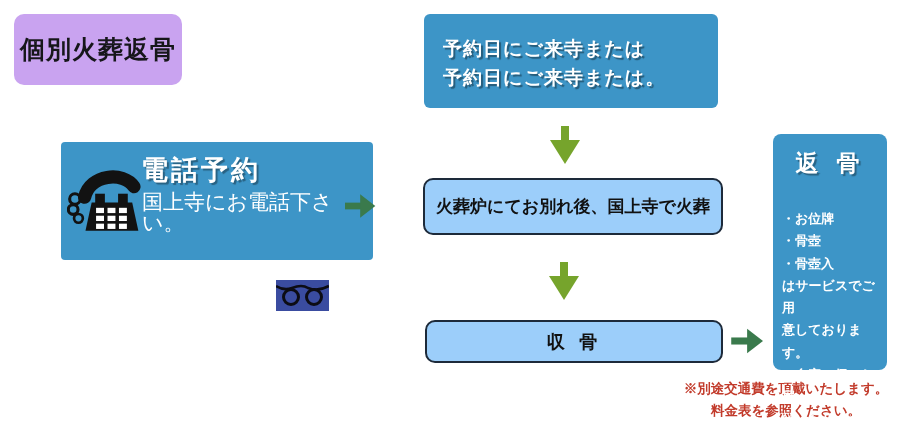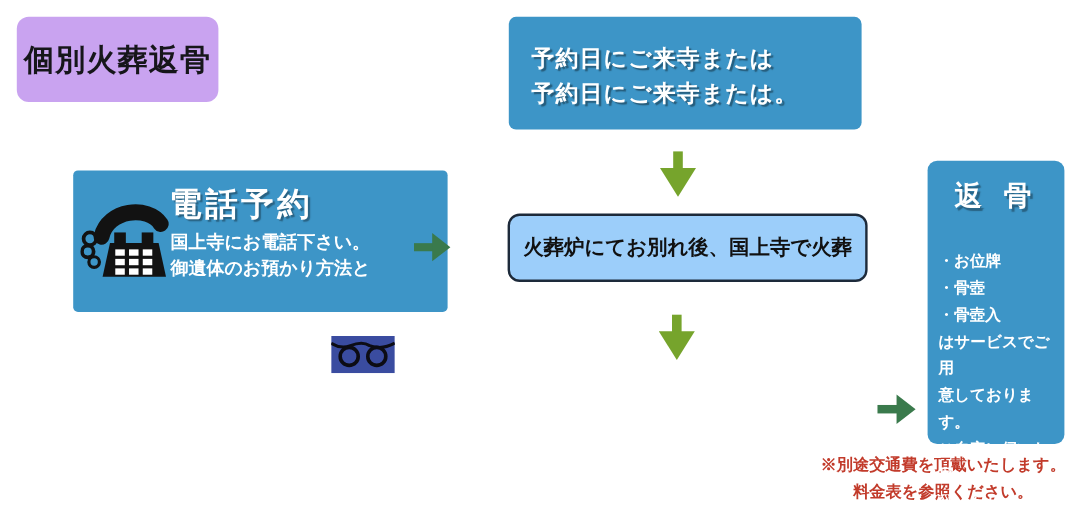--- a/index.html
+++ b/index.html
@@ -20,22 +20,22 @@
 
   
   .phone-box { left:18px; top:142px; width:312px; height:118px;
     background:#3d95c7; border-radius:4px;margin-left:43px; }
   .phone-icon { left:6px; top:20px; width:74px; height:78px; }
   .phone-title {
     left:80px; top:10px; font-family:"DejaVu Serif", serif; font-weight:bold;
     font-size:27px; color:#ffffff; letter-spacing:3px;
     text-shadow:2px 2px 1px rgba(0,0,0,0.35);
   }
-  .phone-lines { left:81px; top:50px; color:#ffffff; font-weight:bold;
-    font-size:15px; line-height:21px; }
+  .phone-lines { left:81px; top:50px; color:#ffffff; font-weight:normal;
+    font-size:21px; line-height:21px; }
   .phone-lines span { display:block; }
 
   
   .cord-img { left:276px; top:280px; width:53px; height:31px; }
 
   
   .visit-box {
     left:424px; top:14px; width:294px; height:94px;
     background:#3d95c7; border-radius:6px;
     color:#ffffff; font-family:Liberation Mono, monospace; font-weight:bold;
@@ -101,21 +101,20 @@
         <rect x="46" y="61" width="9" height="6" fill="#ffffff"></rect>
         <rect x="59" y="61" width="9" height="6" fill="#ffffff"></rect>
         <rect x="33" y="70" width="9" height="6" fill="#ffffff"></rect>
         <rect x="46" y="70" width="9" height="6" fill="#ffffff"></rect>
         <rect x="59" y="70" width="9" height="6" fill="#ffffff"></rect>
       </svg>
     </div>
     <div class="abs phone-title">電話予約</div>
     <div class="abs phone-lines">
       <span>国上寺にお電話下さい。</span>
-      <span>御遺体のお預かり方法と</span>
     </div>
   </div>
 
   <div class="abs cord-img">
     <svg viewBox="0 0 53 31" xmlns="http://www.w3.org/2000/svg">
       <rect x="0" y="0" width="53" height="31" fill="#3a4ca0"></rect>
       <path d="M0,6 Q8,11 16,8 Q26,4 32,8 Q42,12 53,6" fill="none" stroke="#0c0c14" stroke-width="2.6"></path>
       <circle cx="15" cy="17" r="7.5" fill="none" stroke="#0c0c14" stroke-width="3"></circle>
       <circle cx="38" cy="17" r="7.5" fill="none" stroke="#0c0c14" stroke-width="3"></circle>
     </svg>
@@ -144,20 +143,23 @@
     <span>火葬炉にてお別れ後、国上寺で火葬</span>
   </div>
 
   <div class="abs arrow" style="left:545px;top:262px;width:38px;height:40px;">
     <svg viewBox="0 0 34 40" xmlns="http://www.w3.org/2000/svg">
       <rect x="13" y="0" width="8" height="17" fill="#76a42c"></rect>
       <polygon points="2,14 32,14 17,38" fill="#76a42c"></polygon>
     </svg>
   </div>
 
+  <div class="abs flow-box collect-box">
+    <span>収 骨</span>
+  </div>
 
   <div class="abs arrow" style="left:730px;top:326px;width:36px;height:30px;">
     <svg viewBox="0 0 38 34" xmlns="http://www.w3.org/2000/svg">
       <rect x="0" y="13" width="22" height="8" fill="#3a7a4c"></rect>
       <polygon points="18,3 36,17 18,31" fill="#3a7a4c"></polygon>
     </svg>
   </div>
 
   <div class="abs note">
     <span>※別途交通費を頂戴いたします。</span>

